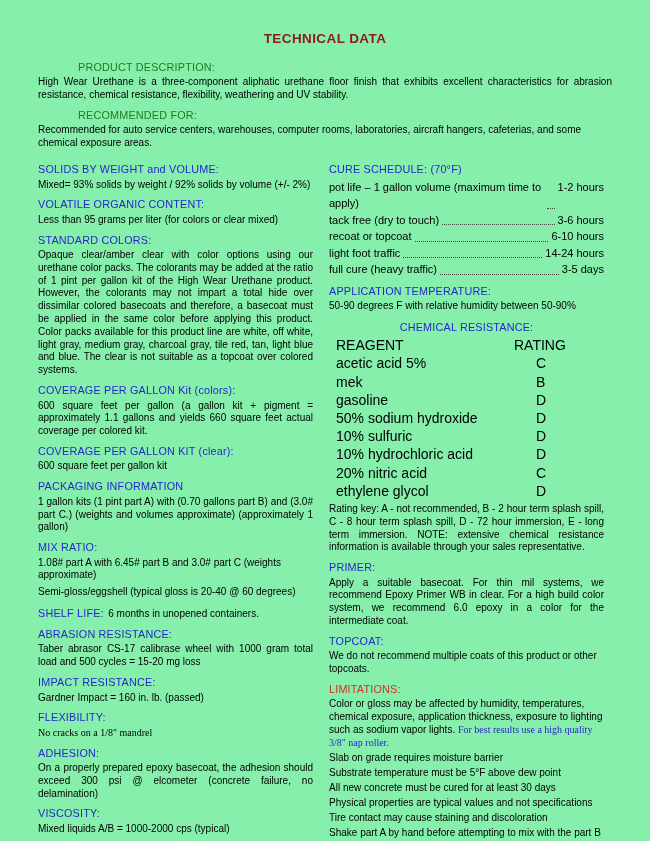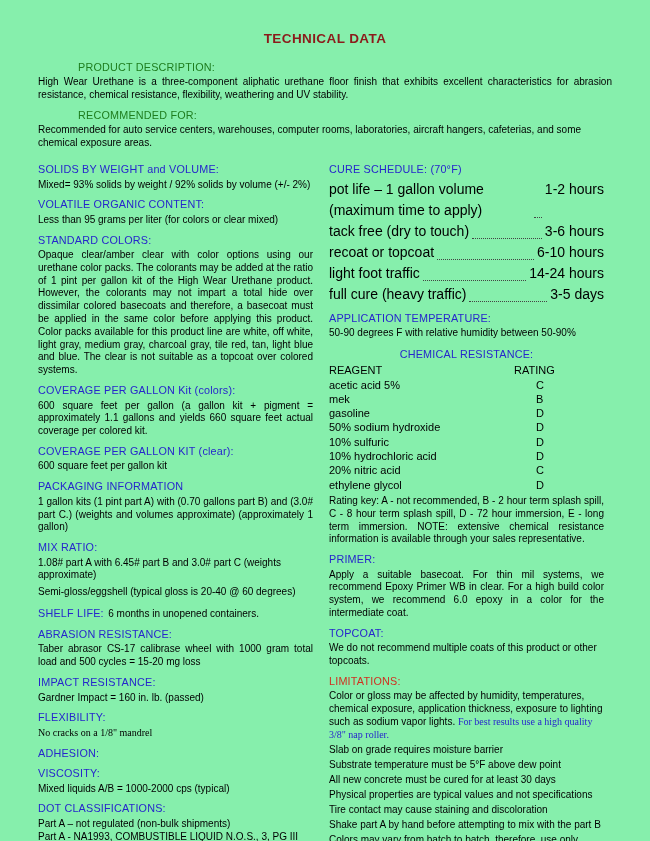--- a/index.html
+++ b/index.html
@@ -18,27 +18,27 @@
   .just { text-align:justify; }
   .pre { white-space:pre-line; }
   .serif { font-family:"Liberation Serif", serif; }
   .blue-note { color:#2626CC; font-family:"Liberation Serif", serif; }
   .cols { display:flex; gap:16px; margin-top:6px; }
   .col { width:275px; flex:0 0 275px; }
   .sec { margin-bottom:4px; }
   .inline-sec .h, .inline-sec .b { display:inline; }
   .inline-sec { margin-top:1px; }
   
-  .cure-row { display:flex; font-size:14px; line-height:1.5; }
+  .cure-row { display:flex; font-size:11px; line-height:1.5; }
   .cure-item { white-space:normal; }
   .leader { flex:1 1 auto; border-bottom:1px dotted #444; margin:0 3px; align-self:flex-end; transform:translateY(-3px); min-width:8px; }
   .cure-val { white-space:nowrap; }
   
   .chem-table { margin-top:2px; }
-  .chem-row { display:flex; font-size:11px; line-height:1.3; }
+  .chem-row { display:flex; font-size:14px; line-height:1.3;margin-left:7px; }
   .chem-reagent { flex:1; }
   .chem-rating { width:90px; flex:0 0 90px; }
   .chem-row.body-row .chem-rating { padding-left:22px; box-sizing:border-box; }
   .rating-key { margin-top:3px; }
   .lim-items { line-height:1.5; }
 </style>
 </head>
 <body>
 
 <div class="page">
@@ -115,20 +115,21 @@
         <div class="b">Gardner Impact = 160 in. lb. (passed)</div>
       </div>
 
       <div class="sec">
         <div class="h blue">FLEXIBILITY:</div>
         <div class="b serif">No cracks on a 1/8" mandrel</div>
       </div>
 
       <div class="sec">
         <div class="h blue">ADHESION:</div>
+        <div class="b just">On a properly prepared epoxy basecoat, the adhesion should exceed 300 psi @ elcometer (concrete failure, no delamination)</div>
       </div>
 
       <div class="sec">
         <div class="h blue">VISCOSITY:</div>
         <div class="b">Mixed liquids A/B = 1000-2000 cps (typical)</div>
       </div>
 
       <div class="sec">
         <div class="h blue">DOT CLASSIFICATIONS:</div>
         <div class="b pre">Part A – not regulated (non-bulk shipments)

